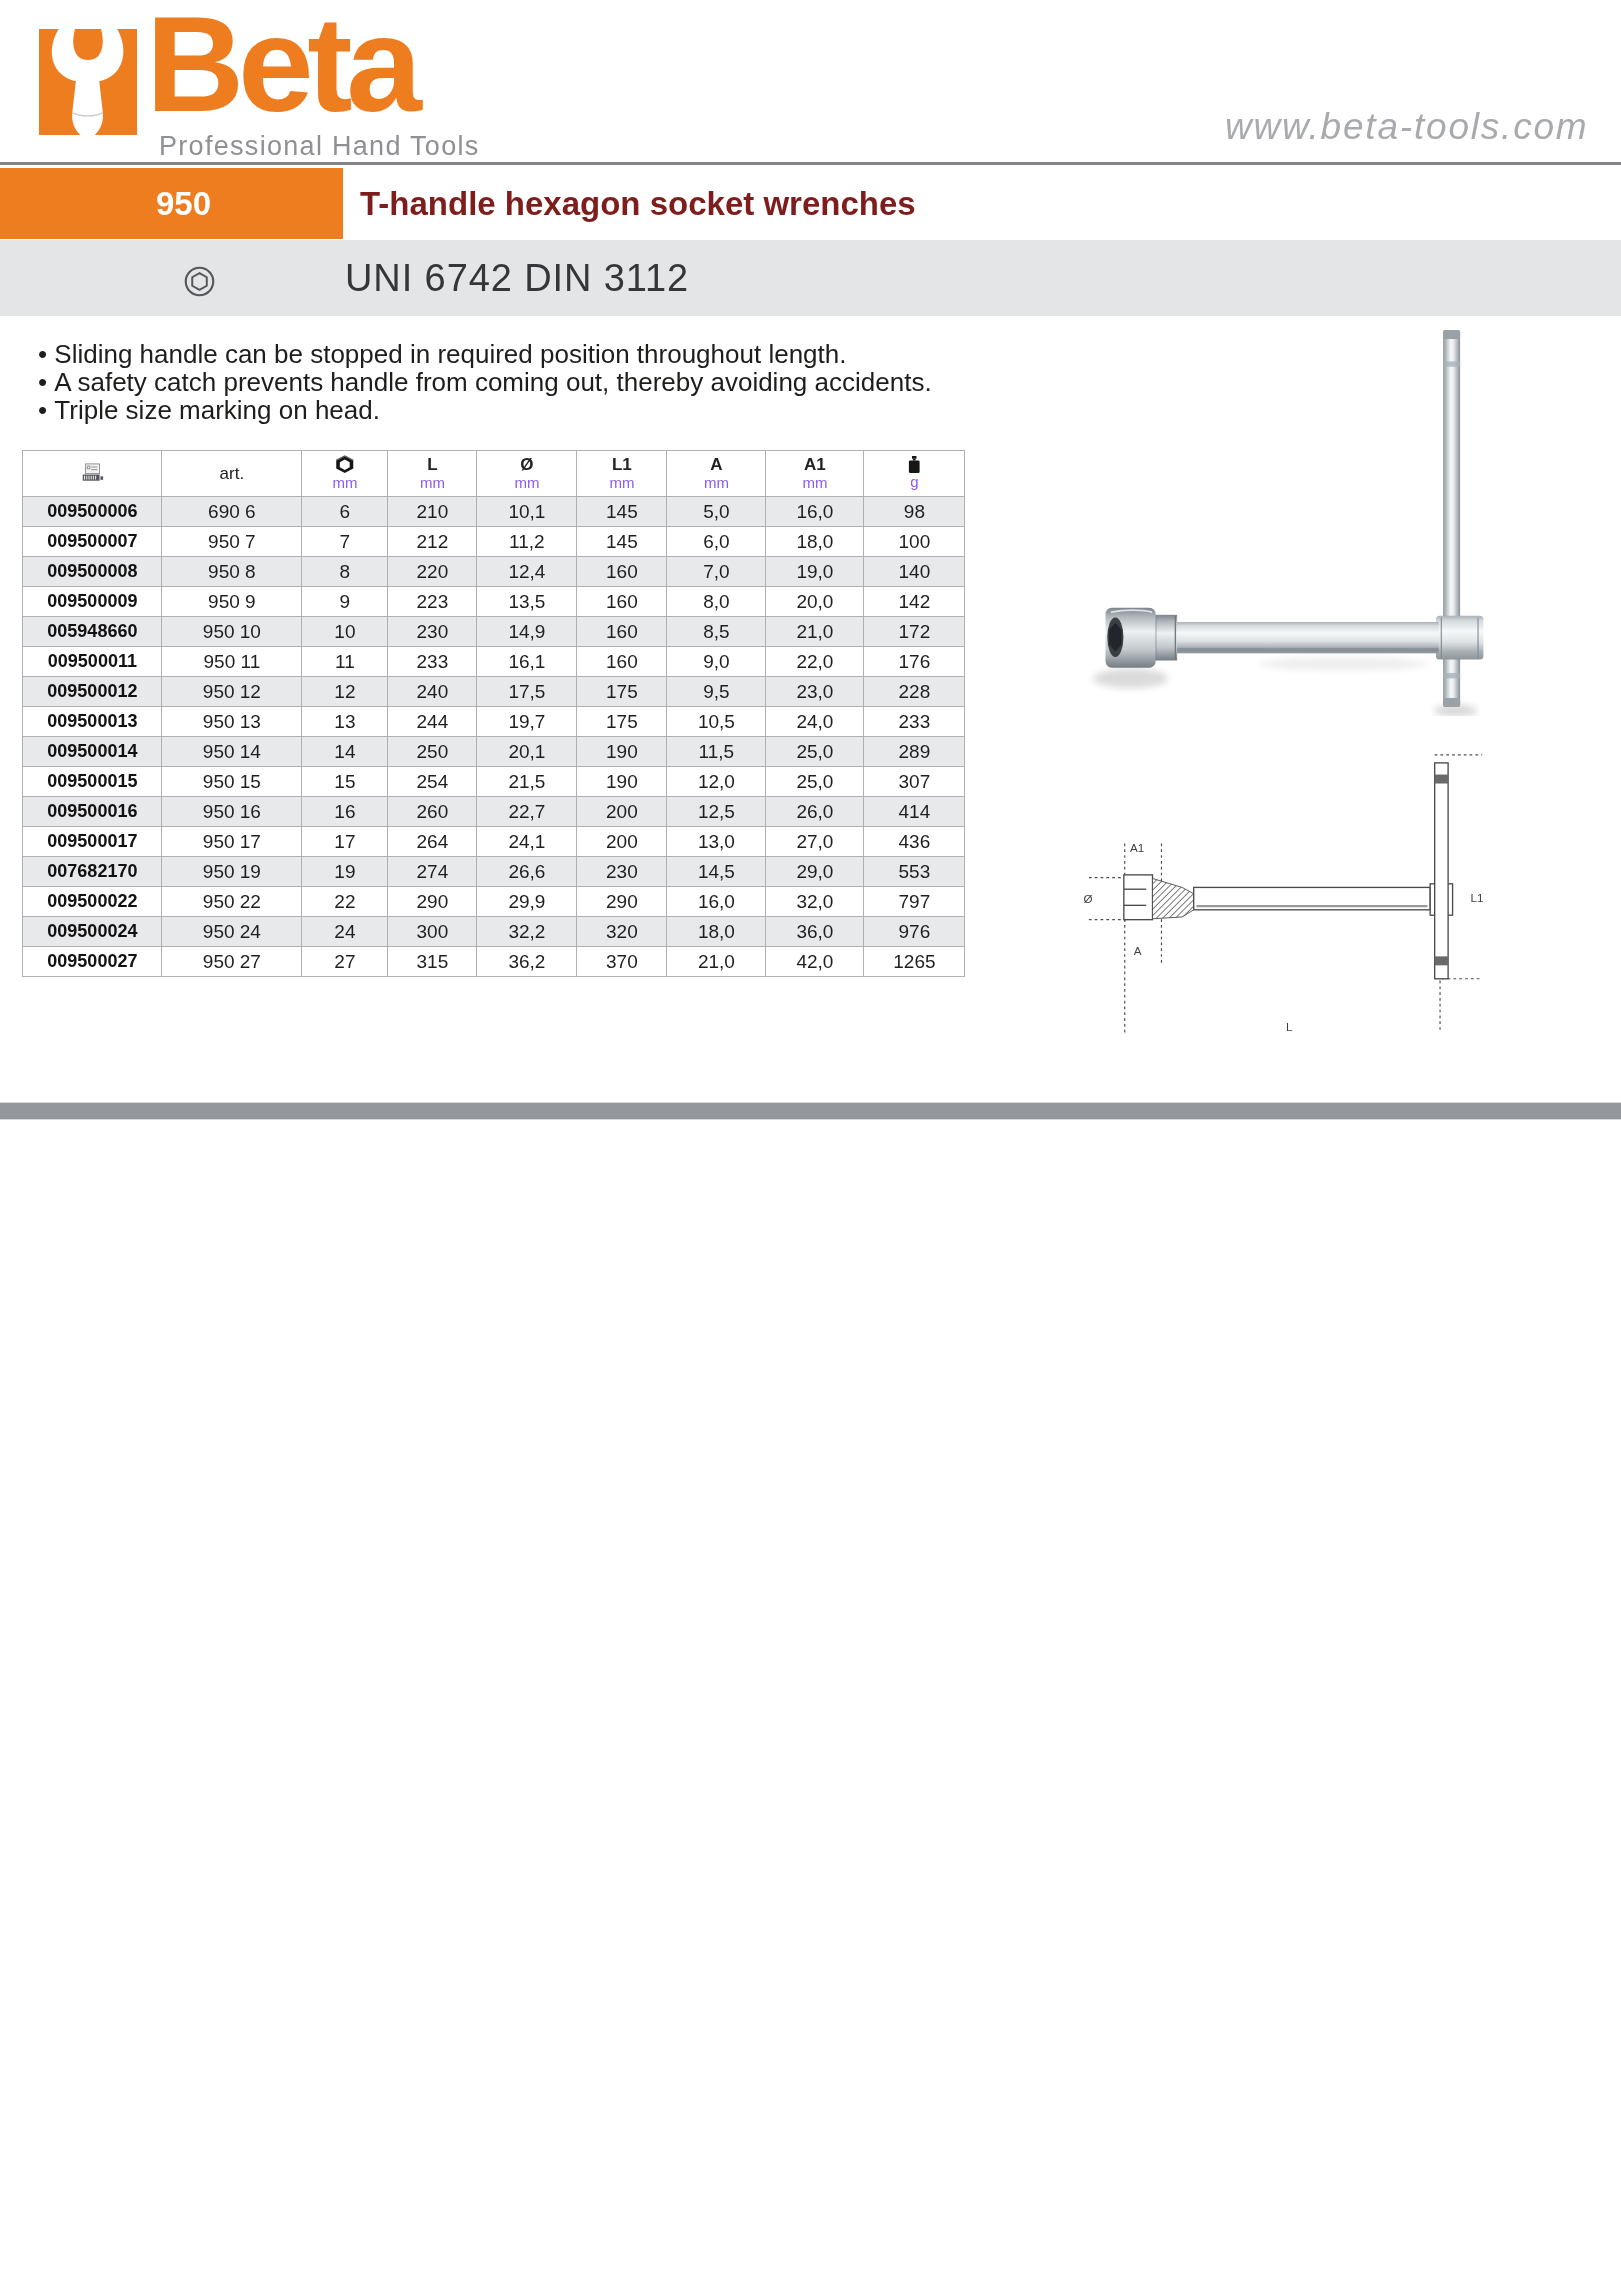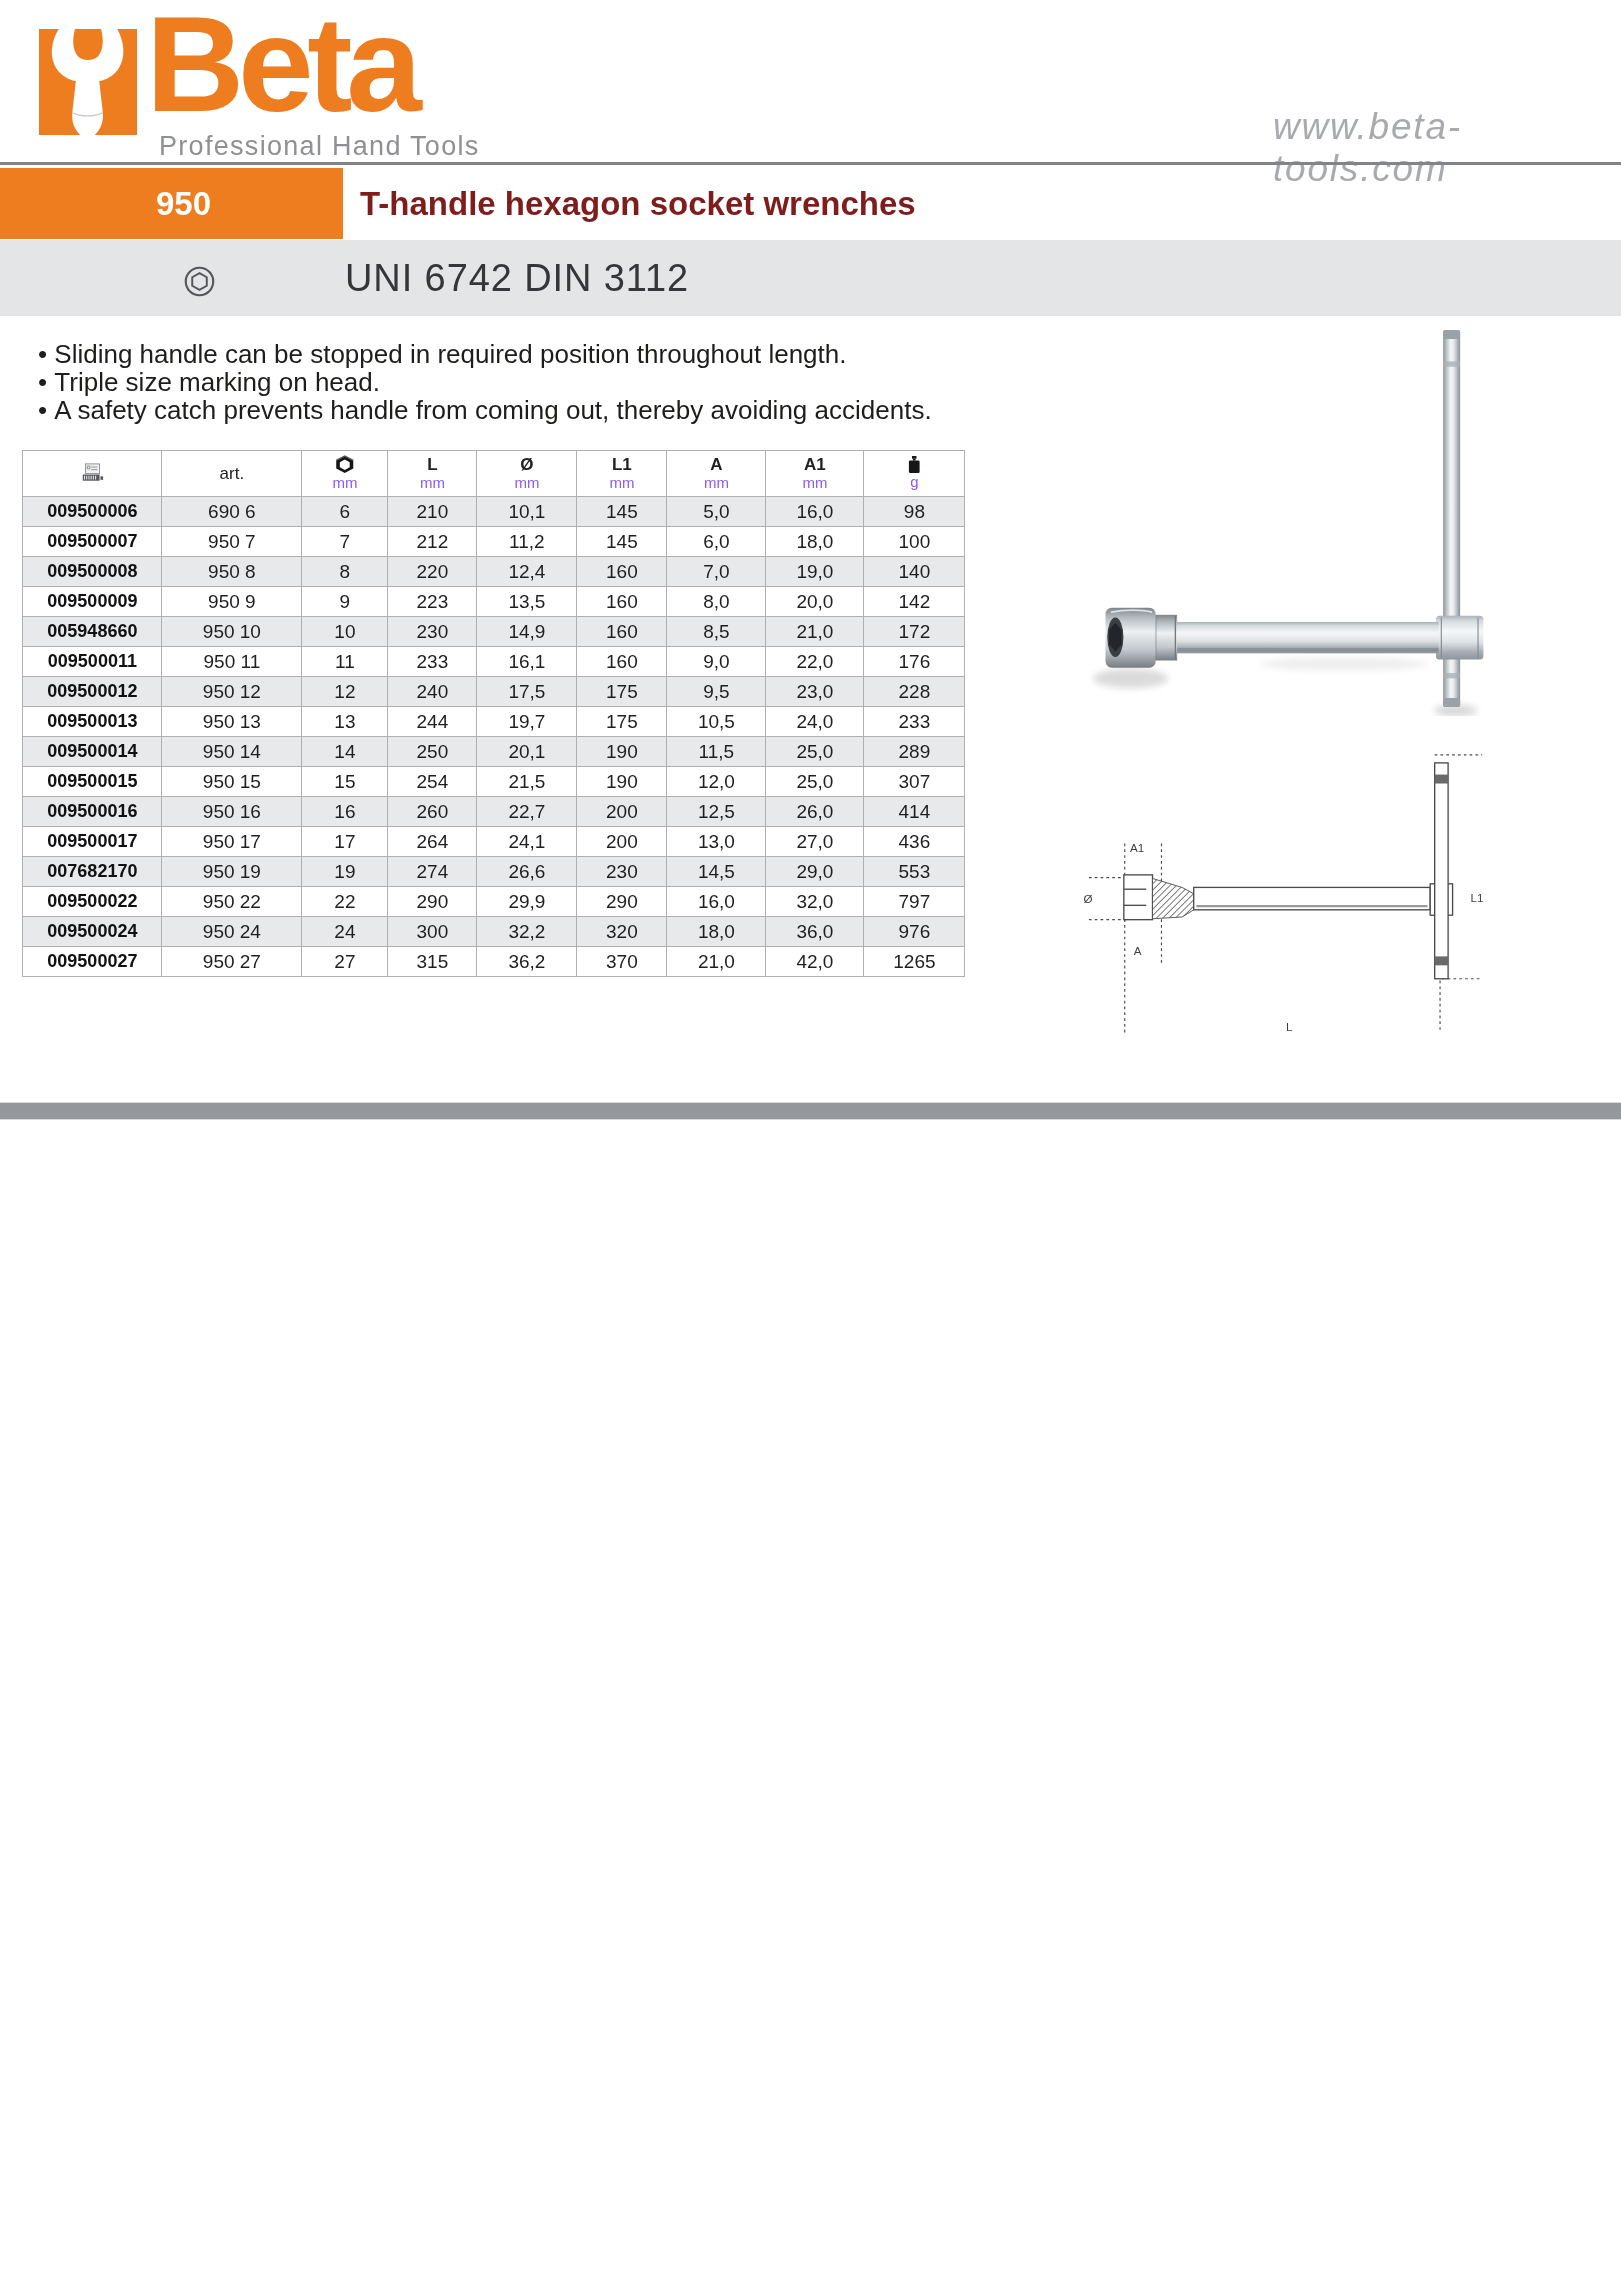--- a/index.html
+++ b/index.html
@@ -6,21 +6,21 @@
   .page{position:relative;width:1622px;height:2293px;background:#fff;overflow:hidden;
         font-family:"Liberation Sans",sans-serif;color:#1f1f1f;}
 
   
   .logo-box{position:absolute;left:39px;top:29px;width:98px;height:106px;background:var(--orange);}
   .brand-name{position:absolute;left:146px;top:-7.2px;font-size:136px;font-weight:bold;
               letter-spacing:-6.3px;color:var(--orange);line-height:143px;}
   .brand-tagline{position:absolute;left:159px;top:131px;font-size:27px;color:#8f9093;
                  letter-spacing:1.3px;}
   .site-url{position:absolute;left:1225px;top:106px;font-size:37px;font-style:italic;
-            color:#a8aaad;letter-spacing:1.8px;margin-left:48px;}
+            color:#a8aaad;letter-spacing:1.8px;}
   .top-rule{position:absolute;left:0;top:162px;width:1622px;height:2.7px;background:#828488;}
 
   
   .code-bar{position:absolute;left:0;top:168px;width:343px;height:71px;background:var(--orange);text-align:center;}
   .code-bar span{display:block;margin-left:24px;line-height:71px;font-size:33px;
                  font-weight:bold;color:#fff;}
   .page-title{position:absolute;left:360px;top:168px;height:71px;line-height:71px;
               font-size:33px;font-weight:bold;color:#7f1d1d;}
 
   
@@ -84,22 +84,22 @@
   <div class="standard-hex">
     <svg width="39" height="39" viewBox="0 0 44 44">
       <circle cx="22" cy="22" r="15.5" fill="none" stroke="#54565a" stroke-width="2.4"></circle>
       <polygon points="22,12.5 30.2,17.2 30.2,26.8 22,31.5 13.8,26.8 13.8,17.2" fill="none" stroke="#54565a" stroke-width="2.2"></polygon>
     </svg>
   </div>
   <div class="standard-text">UNI 6742 DIN 3112</div>
 
   <ul class="features">
       <li>Sliding handle can be stopped in required position throughout length.</li>
+      <li>A safety catch prevents handle from coming out, thereby avoiding accidents.</li>
       <li>Triple size marking on head.</li>
-      <li>A safety catch prevents handle from coming out, thereby avoiding accidents.</li>
     </ul>
 
   <table class="spec-table">
     <colgroup>
       <col style="width:139px">
         <col style="width:140px">
         <col style="width:86px">
       <col style="width:89px">
         <col style="width:100px">
         <col style="width:90px">

